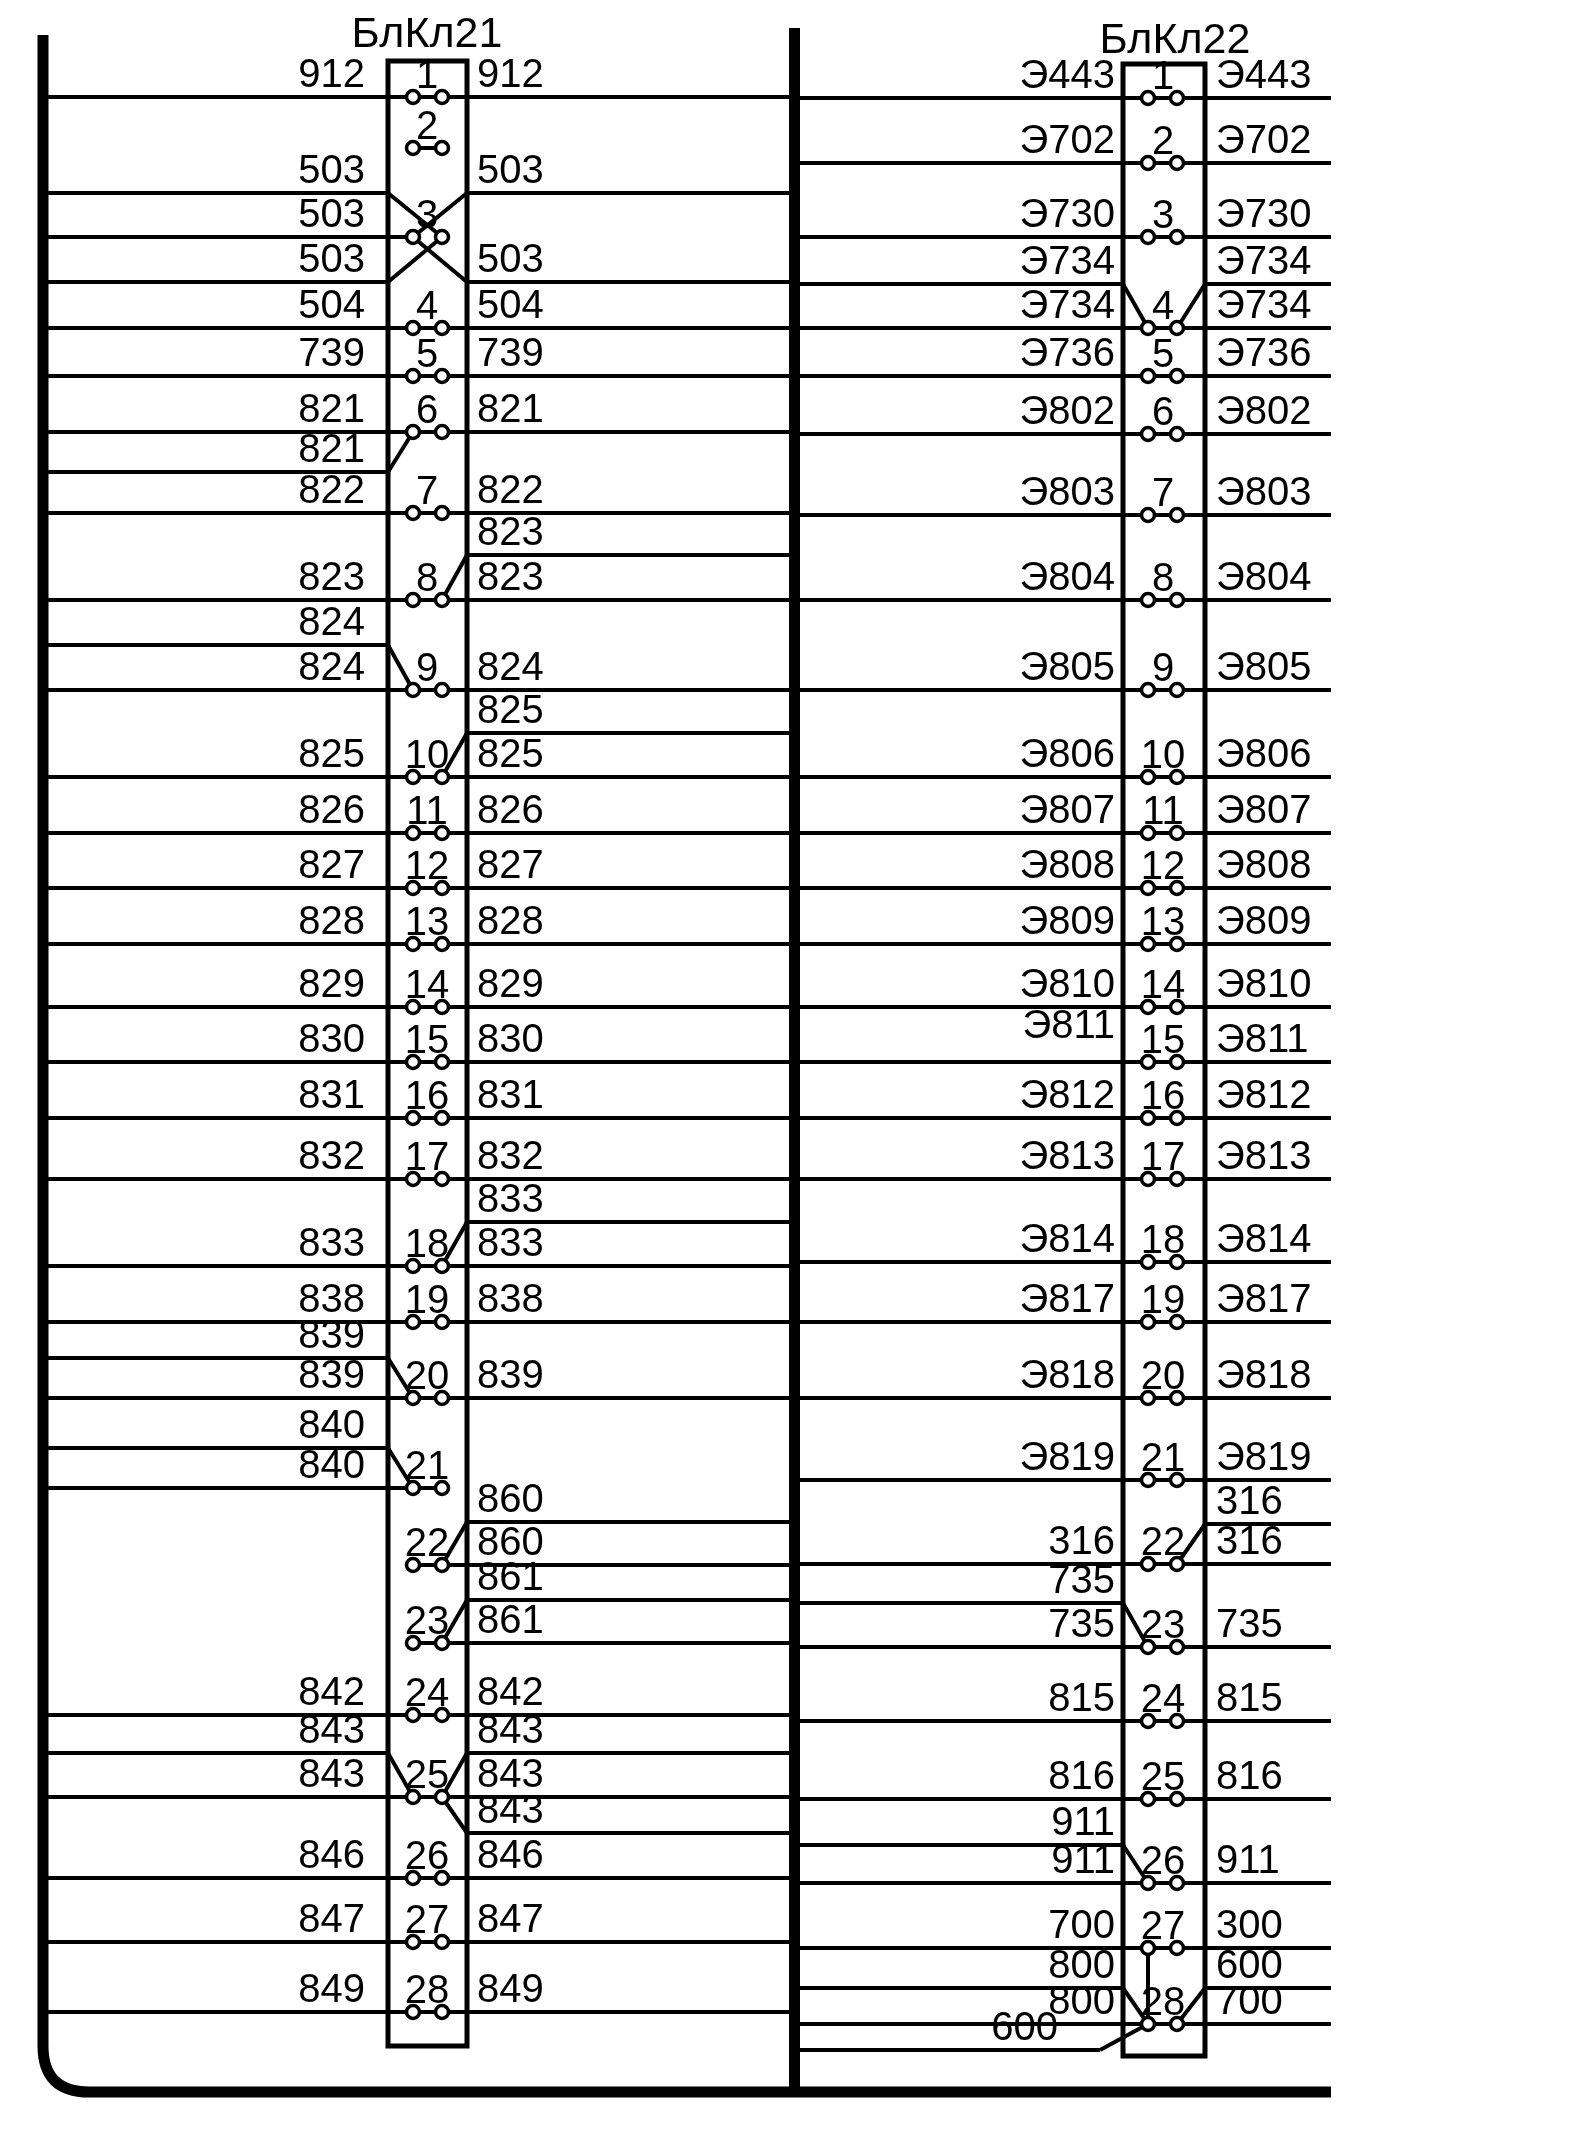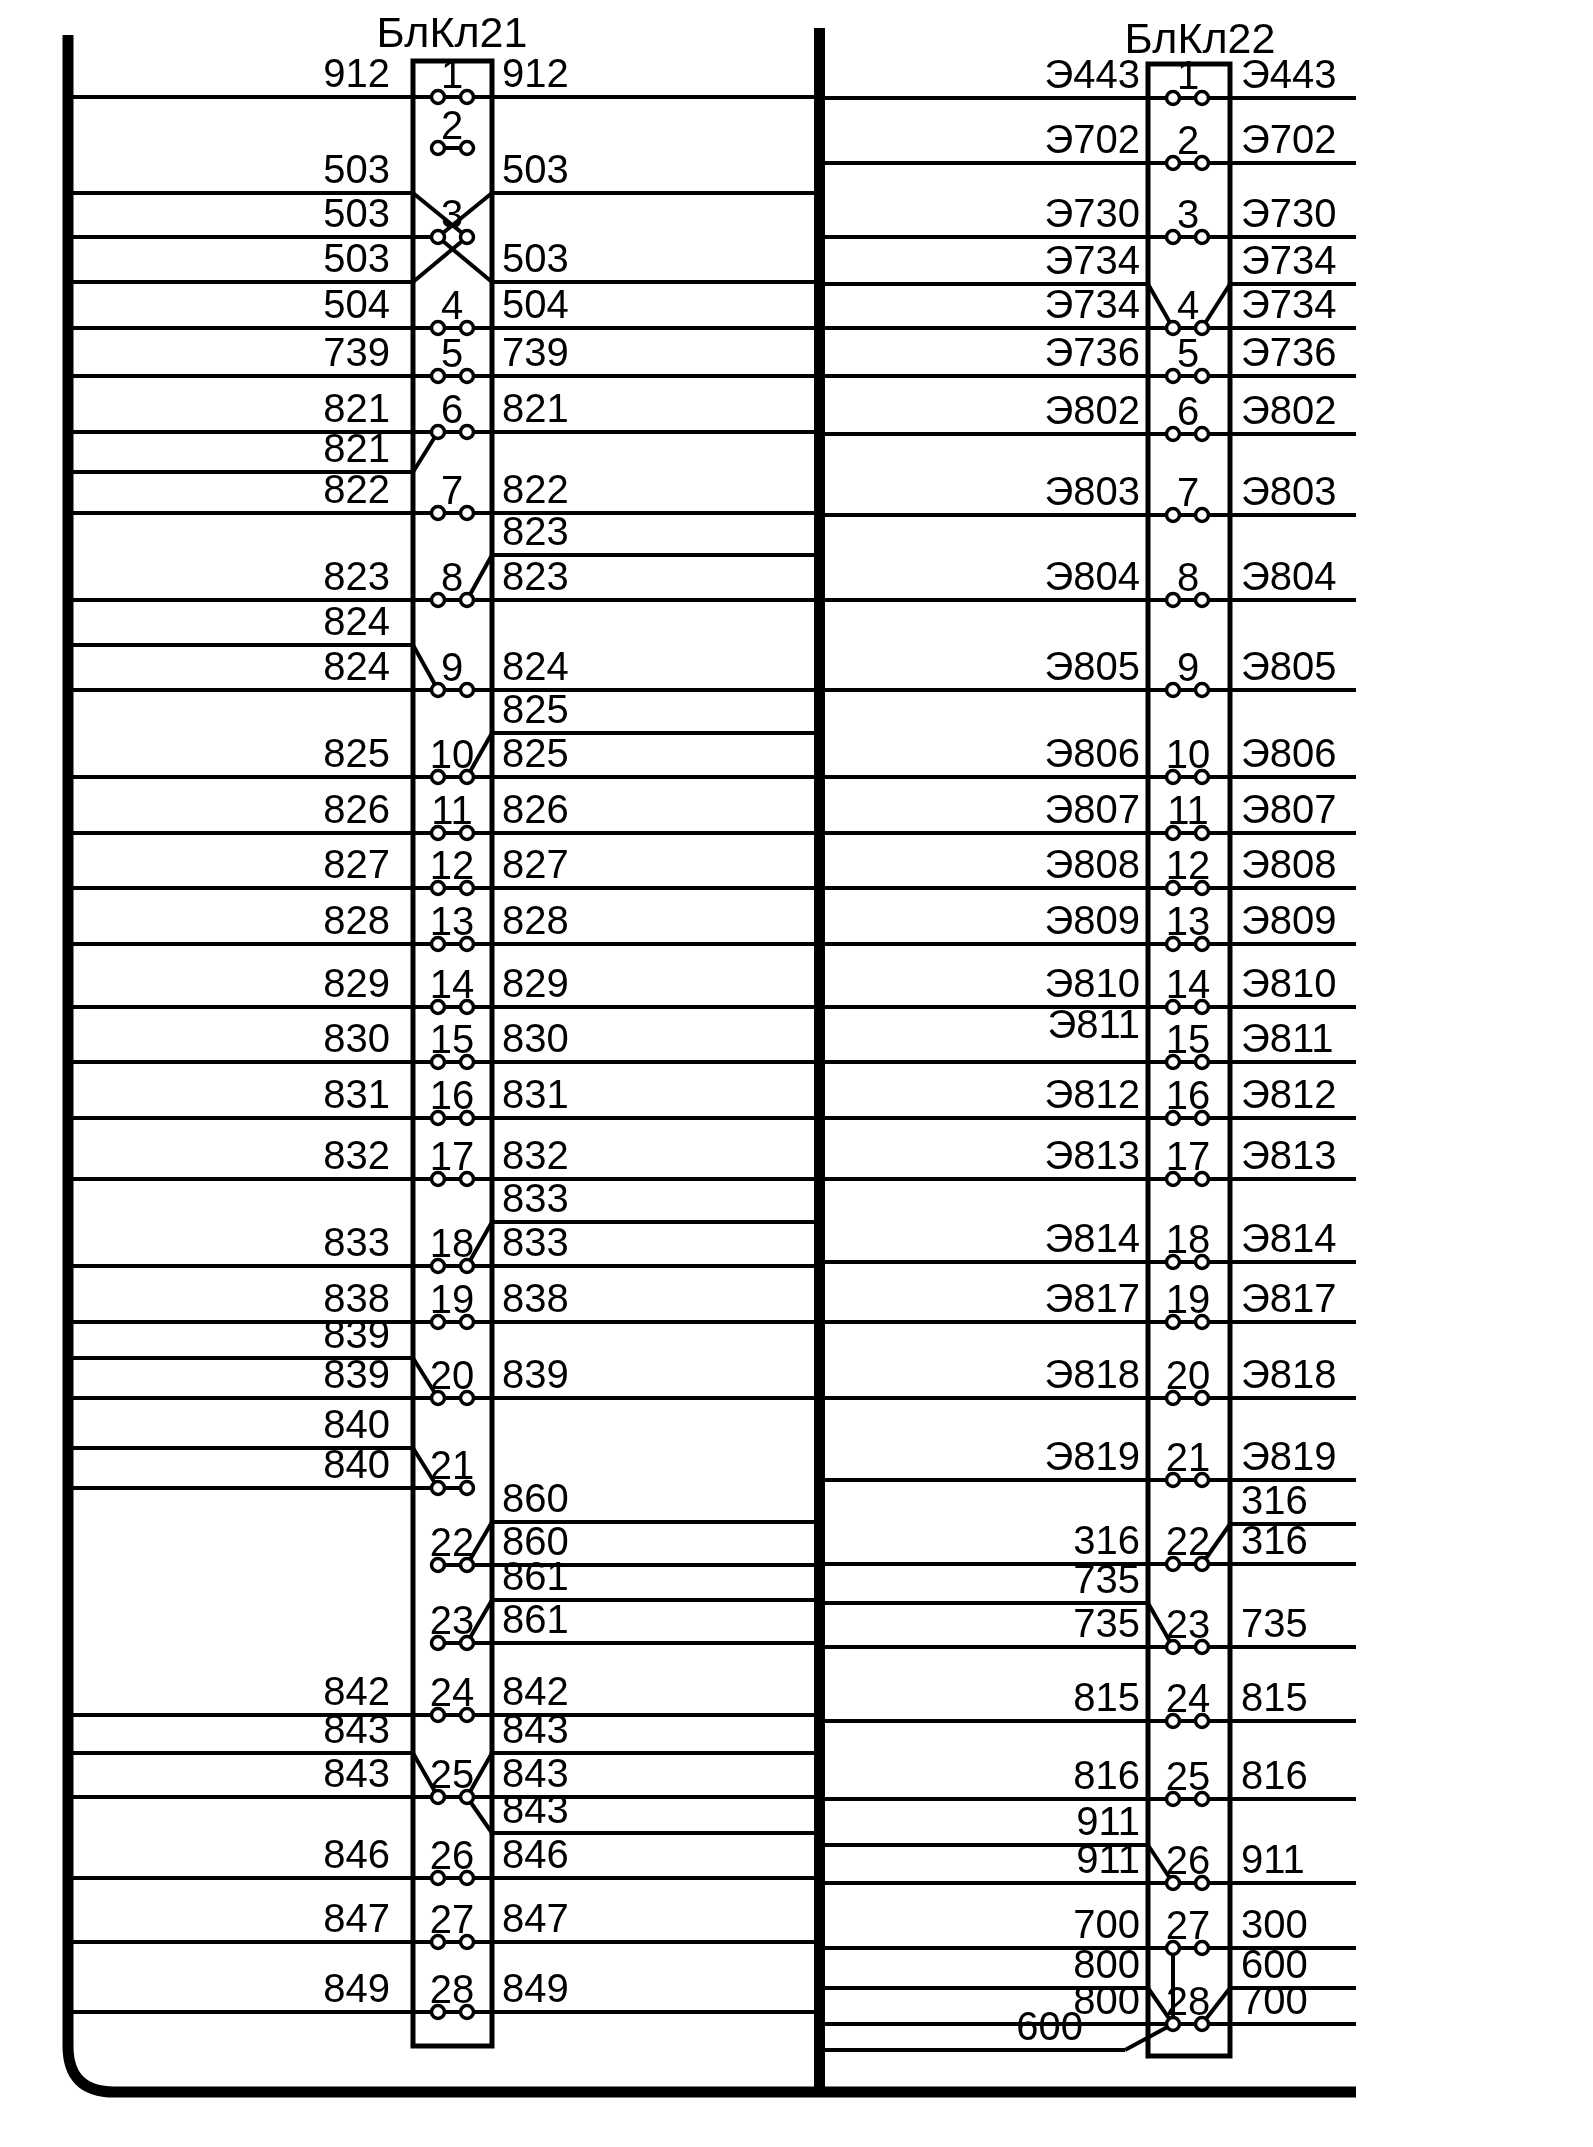--- a/index.html
+++ b/index.html
@@ -1,16 +1,16 @@
 <!DOCTYPE html>
 <html><head>
 <meta charset="utf-8">
 <style>
   html,body{margin:0;padding:0;background:#ffffff;}
-  #stage{position:relative;width:1331px;height:2147px;background:#fff;overflow:hidden;margin-left:25px;}
+  #stage{position:relative;width:1331px;height:2147px;background:#fff;overflow:hidden;}
   svg{display:block;}
   text{font-family:"Liberation Sans", sans-serif; fill:#000;}
   .wire-label{font-size:40px;}
   .terminal-number{font-size:40px;}
   .block-title{font-size:43px;}
 </style>
 </head>
 <body>
 
 <div id="stage">

